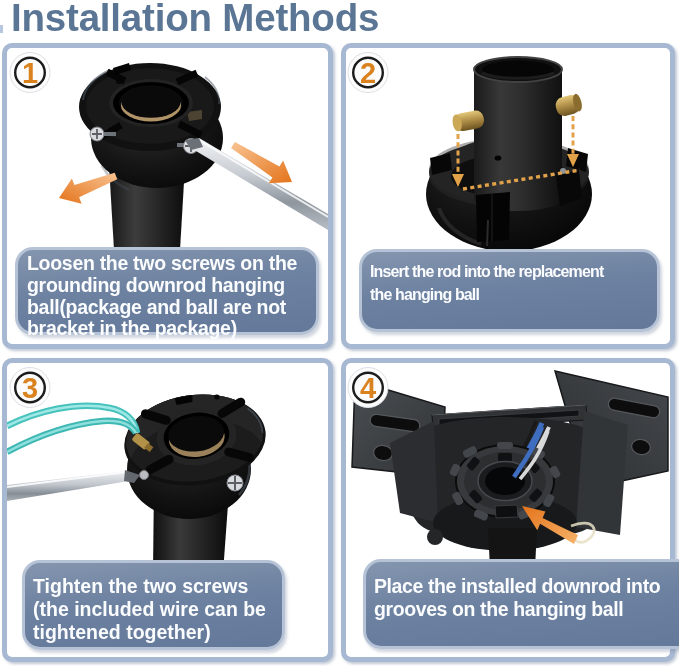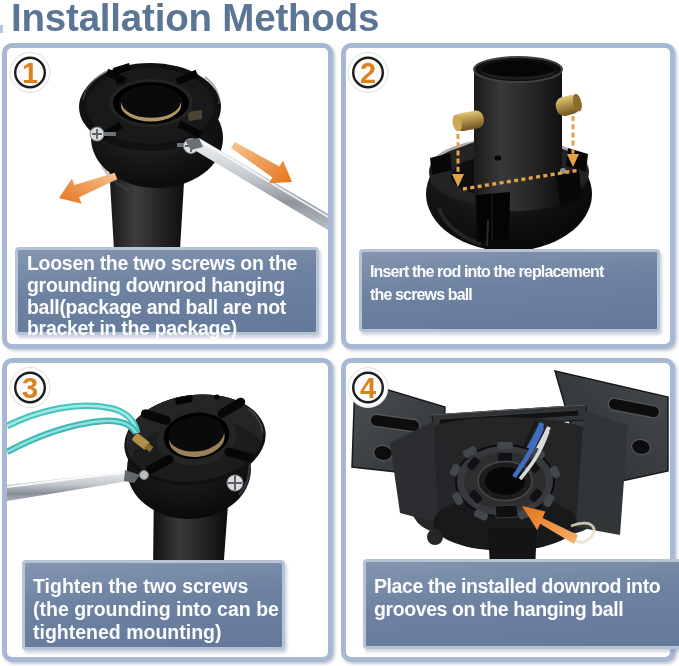--- a/index.html
+++ b/index.html
@@ -1,21 +1,21 @@
 <!DOCTYPE html>
 <html><head>
 <meta charset="utf-8">
 <style>
 html,body{margin:0;padding:0}
 body{width:679px;height:666px;position:relative;background:#fff;font-family:"Liberation Sans",sans-serif;overflow:hidden}
 #title{position:absolute;left:11px;top:-4px;font-size:38.5px;font-weight:bold;color:#5b7695;letter-spacing:-0.2px}
 #sliver{position:absolute;left:0;top:25px;width:3px;height:8px;background:#b5c6de}
 .panel{position:absolute;box-sizing:border-box;border:5px solid #a7b8d2;border-radius:10px;background:#fff;box-shadow:2px 2px 3px rgba(130,145,170,.5), inset 0 0 0 1px rgba(255,255,255,.6)}
 .art{position:absolute;}
-.tbox{position:absolute;background:linear-gradient(175deg,#8495ae 0%,#6d82a1 45%,#64799a 100%);border:3px solid #b6c3d6;border-radius:4px;color:#fbfcfe;font-weight:bold;box-sizing:border-box;box-shadow:2px 3px 3px rgba(120,135,160,.35)}
+.tbox{position:absolute;background:linear-gradient(175deg,#8495ae 0%,#6d82a1 45%,#64799a 100%);border:3px solid #b6c3d6;border-radius:18px;color:#fbfcfe;font-weight:bold;box-sizing:border-box;box-shadow:2px 3px 3px rgba(120,135,160,.35)}
 .tbox div{white-space:nowrap}
 </style>
 </head>
 <body>
 <div id="title">Installation Methods</div>
 <div id="sliver"></div>
 
 <div class="panel" id="p1" style="left:2px;top:43px;width:331px;height:306px"></div>
 <div class="panel" id="p2" style="left:341px;top:43px;width:334px;height:306px"></div>
 <div class="panel" id="p3" style="left:2px;top:358px;width:331px;height:304px"></div>
@@ -280,23 +280,23 @@
 </svg>
 
 <div class="tbox" id="b1" style="left:15px;top:247px;width:304px;height:88px;font-size:19.5px;line-height:21.8px;letter-spacing:-0.3px;padding:3px 0 0 9px">
 <div>Loosen the two screws on the</div>
 <div>grounding downrod hanging</div>
 <div>ball(package and ball are not</div>
 <div>bracket in the package)</div>
 </div>
 <div class="tbox" id="b2" style="left:359px;top:249px;width:301px;height:83px;font-size:16px;line-height:22.6px;letter-spacing:-0.85px;padding:9px 0 0 8px">
 <div>Insert the rod into the replacement</div>
-<div>the screws ball</div>
+<div>the hanging ball</div>
 </div>
 <div class="tbox" id="b3" style="left:22px;top:560px;width:263px;height:90px;font-size:19.5px;line-height:23px;letter-spacing:0px;padding:12px 0 0 8px">
 <div>Tighten the two screws</div>
-<div>(the grounding into can be</div>
-<div>tightened mounting)</div>
+<div>(the included wire can be</div>
+<div>tightened together)</div>
 </div>
 <div class="tbox" id="b4" style="left:363px;top:559px;width:356px;height:90px;font-size:19.5px;line-height:23px;letter-spacing:-0.4px;padding:13px 0 0 8px">
 <div>Place the installed downrod into</div>
 <div>grooves on the hanging ball</div>
 </div>
 
 </body></html>

